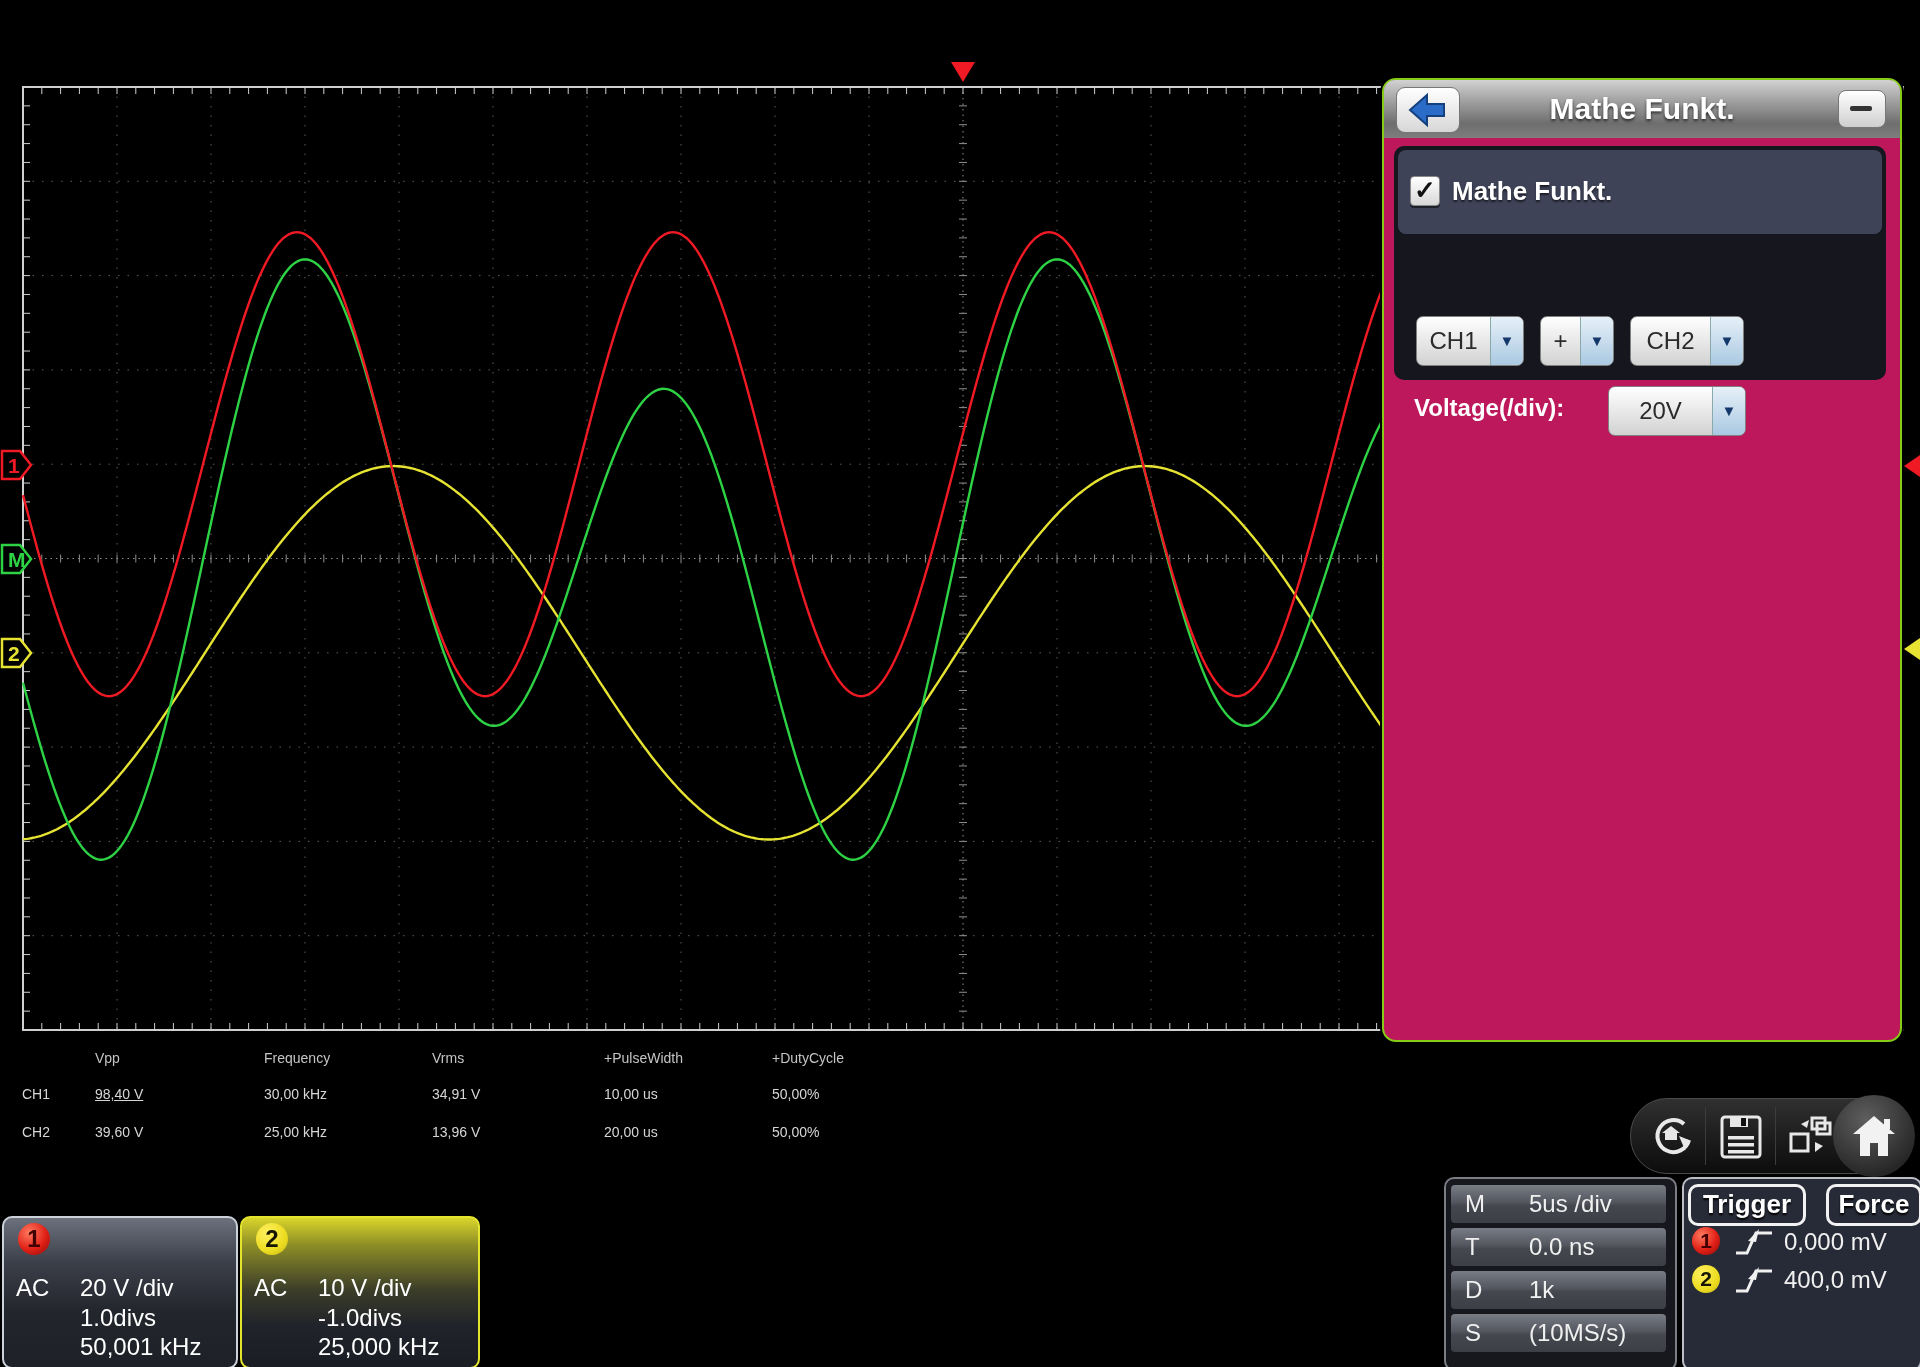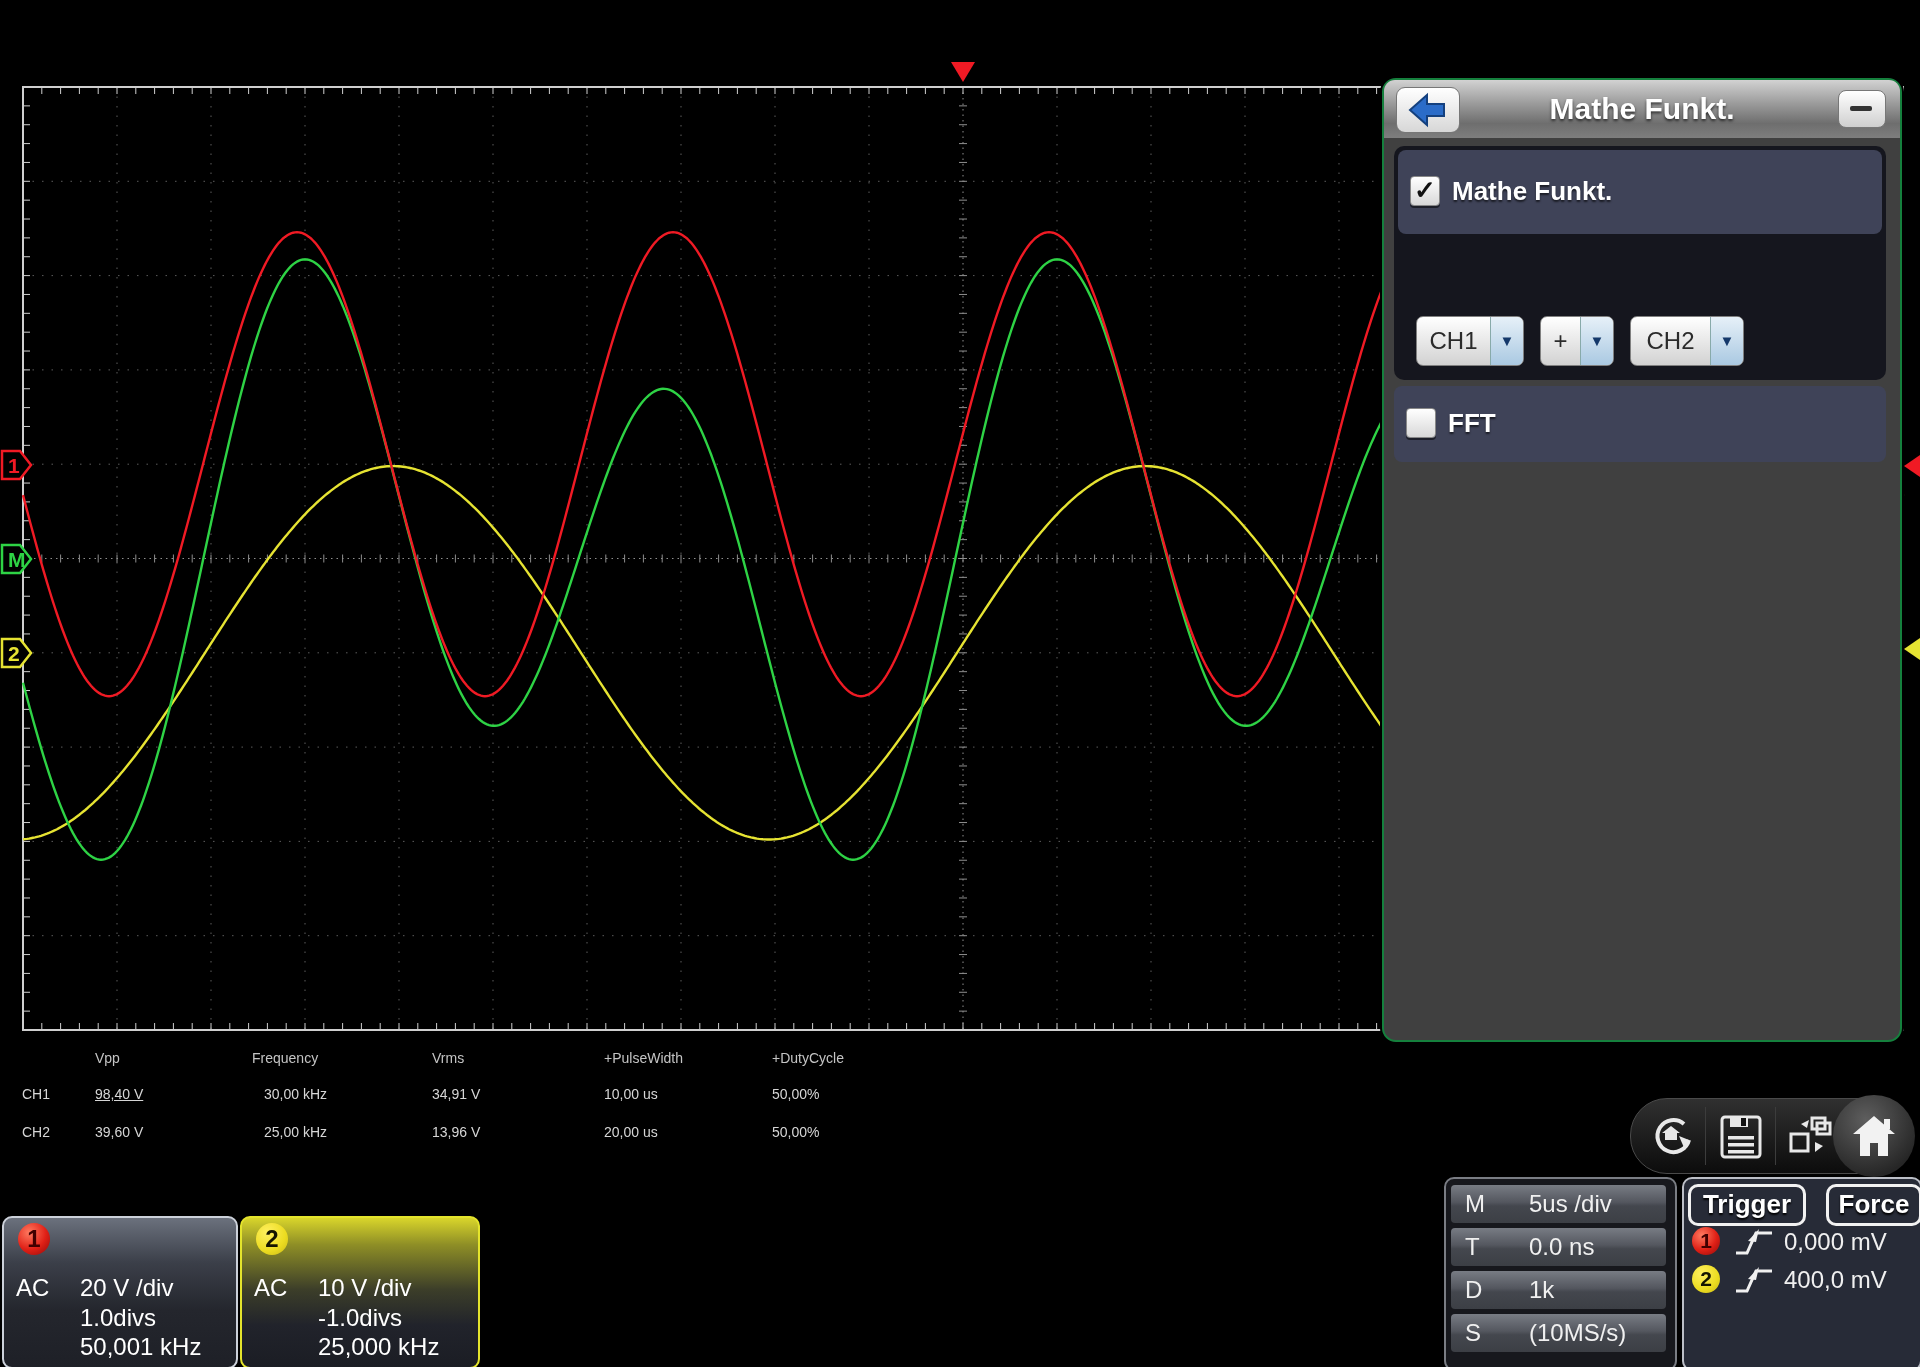--- a/index.html
+++ b/index.html
@@ -26,21 +26,21 @@
     background:linear-gradient(180deg,#6a6a6a,#222);border:2px solid #9a9a9a;display:flex;}
   .win-btn{flex:1;color:#eee;font-weight:bold;font-size:22px;text-align:center;line-height:34px;}
   .win-btn:first-child{border-right:2px solid #9a9a9a;}
   
   #scope-svg{position:absolute;left:0;top:0;z-index:5;}
   
   .meas{position:absolute;color:#d6d6d6;font-size:14px;z-index:10;white-space:nowrap;}
   .meas.hdr{color:#c4c4c4;}
   
   .math-panel{position:absolute;left:1382px;top:78px;width:516px;height:960px;z-index:20;
-    background:#404040;border:2px solid #15803d;border-radius:14px;box-shadow:0 0 0 2px #000;}
+    background:#be185d;border:2px solid #84cc16;border-radius:14px;box-shadow:0 0 0 2px #000;}
   .mp-header{position:absolute;left:0;top:0;right:0;height:58px;border-radius:11px 11px 0 0;
     background:linear-gradient(180deg,#d2d2d2,#9c9c9c 40%,#6e6e6e 75%,#7e7e7e);}
   .mp-title{position:absolute;left:0;right:0;top:12px;text-align:center;color:#fff;font-weight:bold;
     font-size:30px;text-shadow:0 2px 3px rgba(0,0,0,.65);}
   .mp-back{position:absolute;left:12px;top:7px;width:62px;height:44px;border-radius:9px;
     background:linear-gradient(180deg,#fff,#d7d7d7);border:1px solid #777;display:flex;align-items:center;justify-content:center;}
   .mp-min{position:absolute;right:14px;top:10px;width:46px;height:36px;border-radius:8px;
     background:linear-gradient(180deg,#fff,#cfcfcf);border:1px solid #777;}
   .mp-min::after{content:"";position:absolute;left:11px;top:15px;width:22px;height:5px;background:#333;border-radius:2px;}
   .mp-box1{position:absolute;left:10px;top:66px;width:492px;height:234px;background:#15161e;border-radius:10px;}
@@ -602,21 +602,21 @@
         <polygon points="2,639 20,639 31,653 20,667 2,667" fill="#000" stroke="#e6e332" stroke-width="2.5"></polygon>
         <text x="8" y="661" fill="#e6e332" font-size="21" font-weight="bold" font-family="&quot;Liberation Sans&quot;,sans-serif">2</text>
       </g>
       <polygon points="951,62 975,62 963,82" fill="#f01a24"></polygon>
       <polygon points="1904,466 1920,455 1920,477" fill="#f01a24"></polygon>
       <polygon points="1904,649 1920,638 1920,660" fill="#e6e332"></polygon>
     </svg>
 
 
   <div class="meas hdr" style="left:95px;top:1050px;">Vpp</div>
-  <div class="meas hdr" style="left:252px;top:1050px;">Frequency</div>
+  <div class="meas hdr" style="left:264px;top:1050px;">Frequency</div>
   <div class="meas hdr" style="left:432px;top:1050px;">Vrms</div>
   <div class="meas hdr" style="left:604px;top:1050px;">+PulseWidth</div>
   <div class="meas hdr" style="left:772px;top:1050px;">+DutyCycle</div>
 
   <div class="meas" style="left:22px;top:1086px;">CH1</div>
   <div class="meas" style="left:95px;top:1086px;text-decoration:underline;">98,40 V</div>
   <div class="meas" style="left:264px;top:1086px;">30,00 kHz</div>
   <div class="meas" style="left:432px;top:1086px;text-align:right;">34,91 V</div>
   <div class="meas" style="left:604px;top:1086px;">10,00 us</div>
   <div class="meas" style="left:772px;top:1086px;">50,00%</div>
@@ -653,24 +653,20 @@
       </div>
       <div class="dd" style="left:236px;top:170px;width:112px;">
         <span class="dd-val">CH2</span>
         <span class="dd-arrow">▼</span>
       </div>
       <div class="mp-voltlabel" style="left:20px;top:248px;">Voltage(/div):</div>
       <div class="dd" style="left:214px;top:240px;width:136px;">
         <span class="dd-val">20V</span>
         <span class="dd-arrow">▼</span>
       </div>
-    </div>
-    <div class="mp-fft navy">
-      <div class="chk" style="left:12px;top:22px;"></div>
-      <div class="chk-label" style="left:54px;top:22px;">FFT</div>
     </div>
   </div>
 
   <div class="ch-panel ch1">
     <div class="ch-badge b1">1</div>
     <div class="ch-ac">AC</div>
     <div class="ch-scale">20 V /div</div>
     <div class="ch-pos">1.0divs</div>
     <div class="ch-freq">50,001 kHz</div>
   </div>

